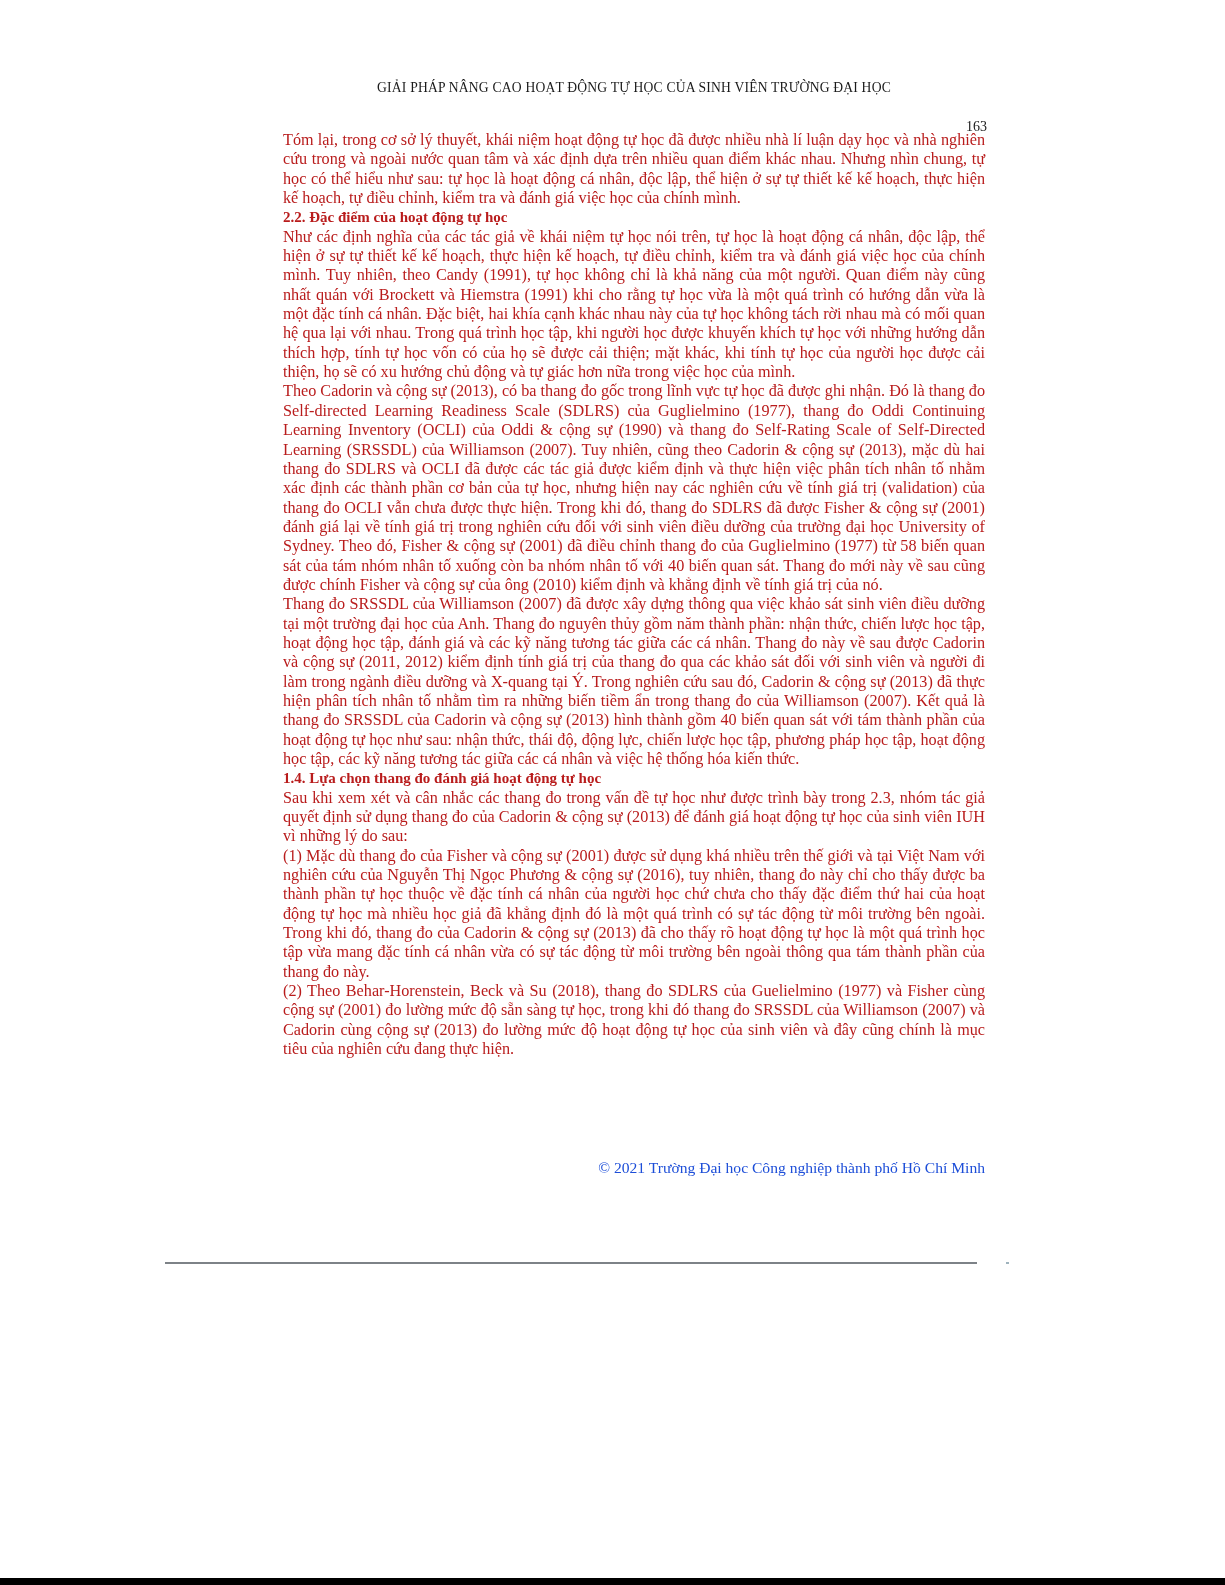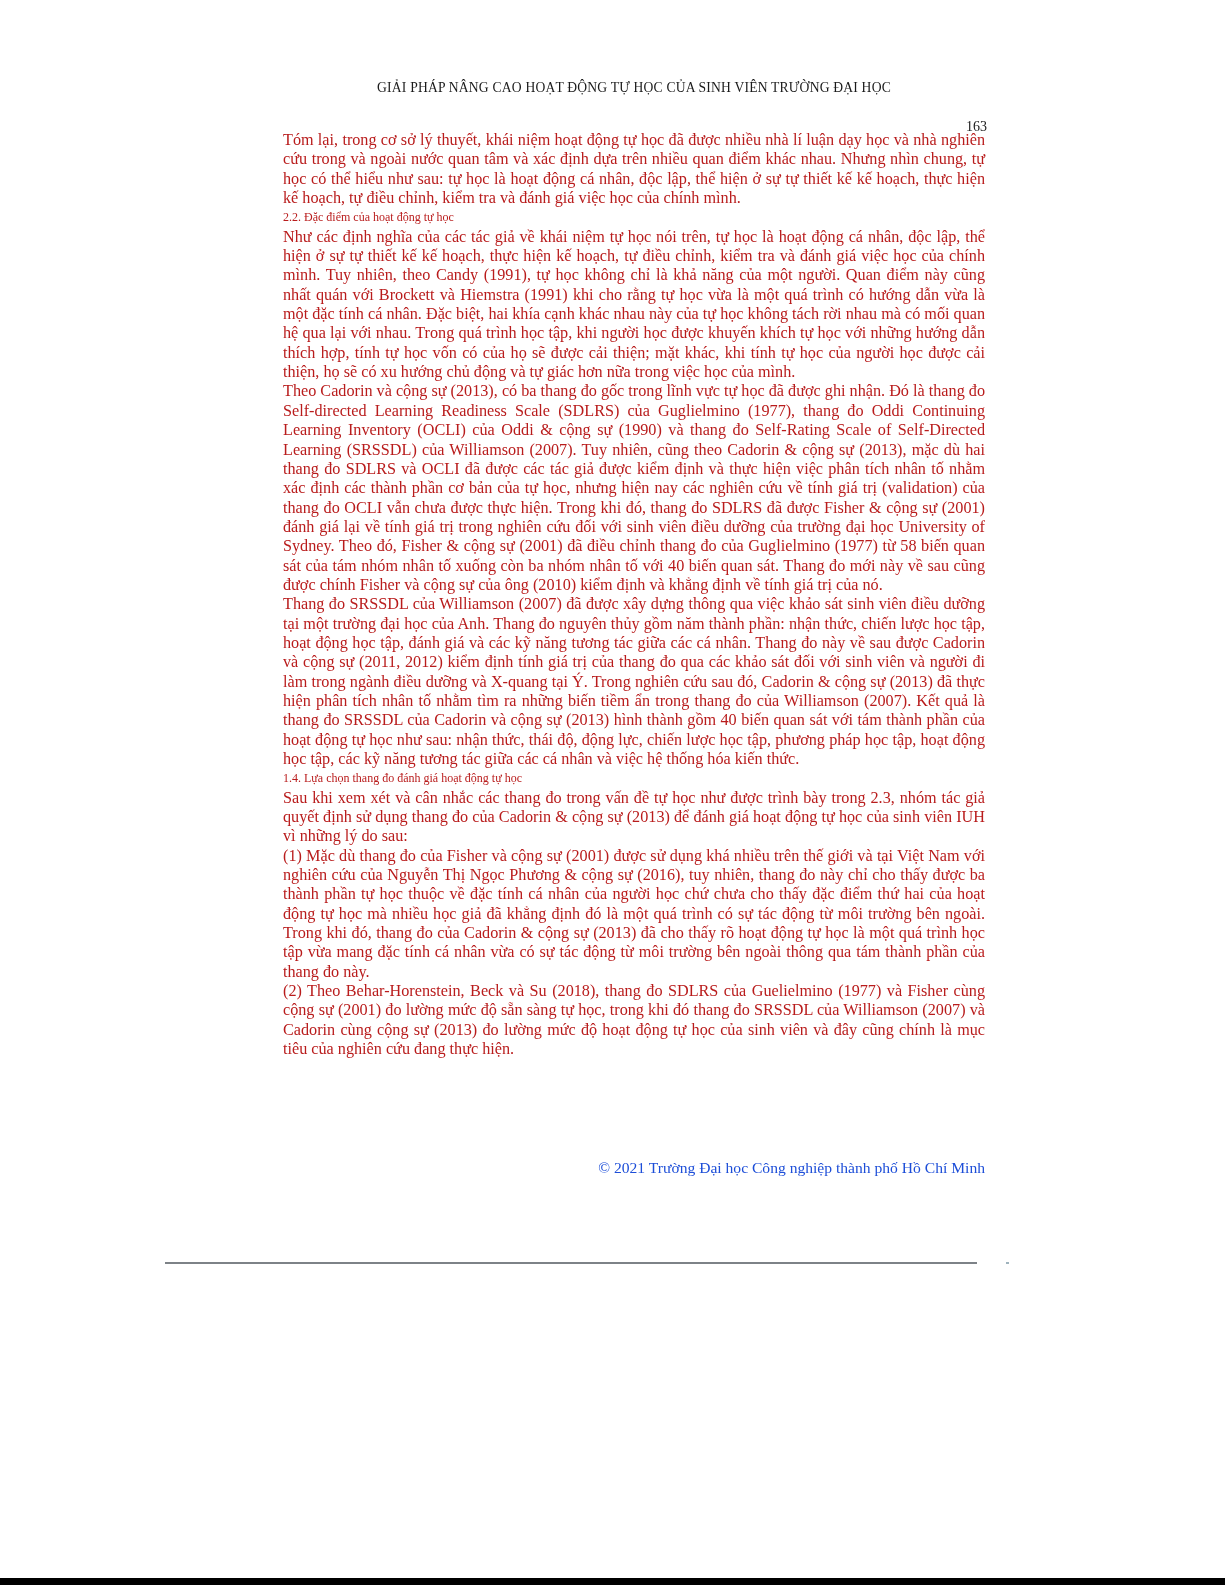--- a/index.html
+++ b/index.html
@@ -45,23 +45,23 @@
     text-align: justify;
     color: #b91c1c;
   }
   .article-body p {
     margin: 0;
     padding: 0;
   }
   .article-body h3 {
     margin: 0;
     padding: 0;
-    font-size: 12px;
+    font-size: 15px;
     line-height: 19.35px;
-    font-weight: normal;
+    font-weight: bold;
     text-align: left;
   }
   .footer-copyright {
     position: absolute;
     top: 1159px;
     left: 283px;
     width: 702px;
     text-align: right;
     font-size: 15.6px;
     color: #1d4ed8;

